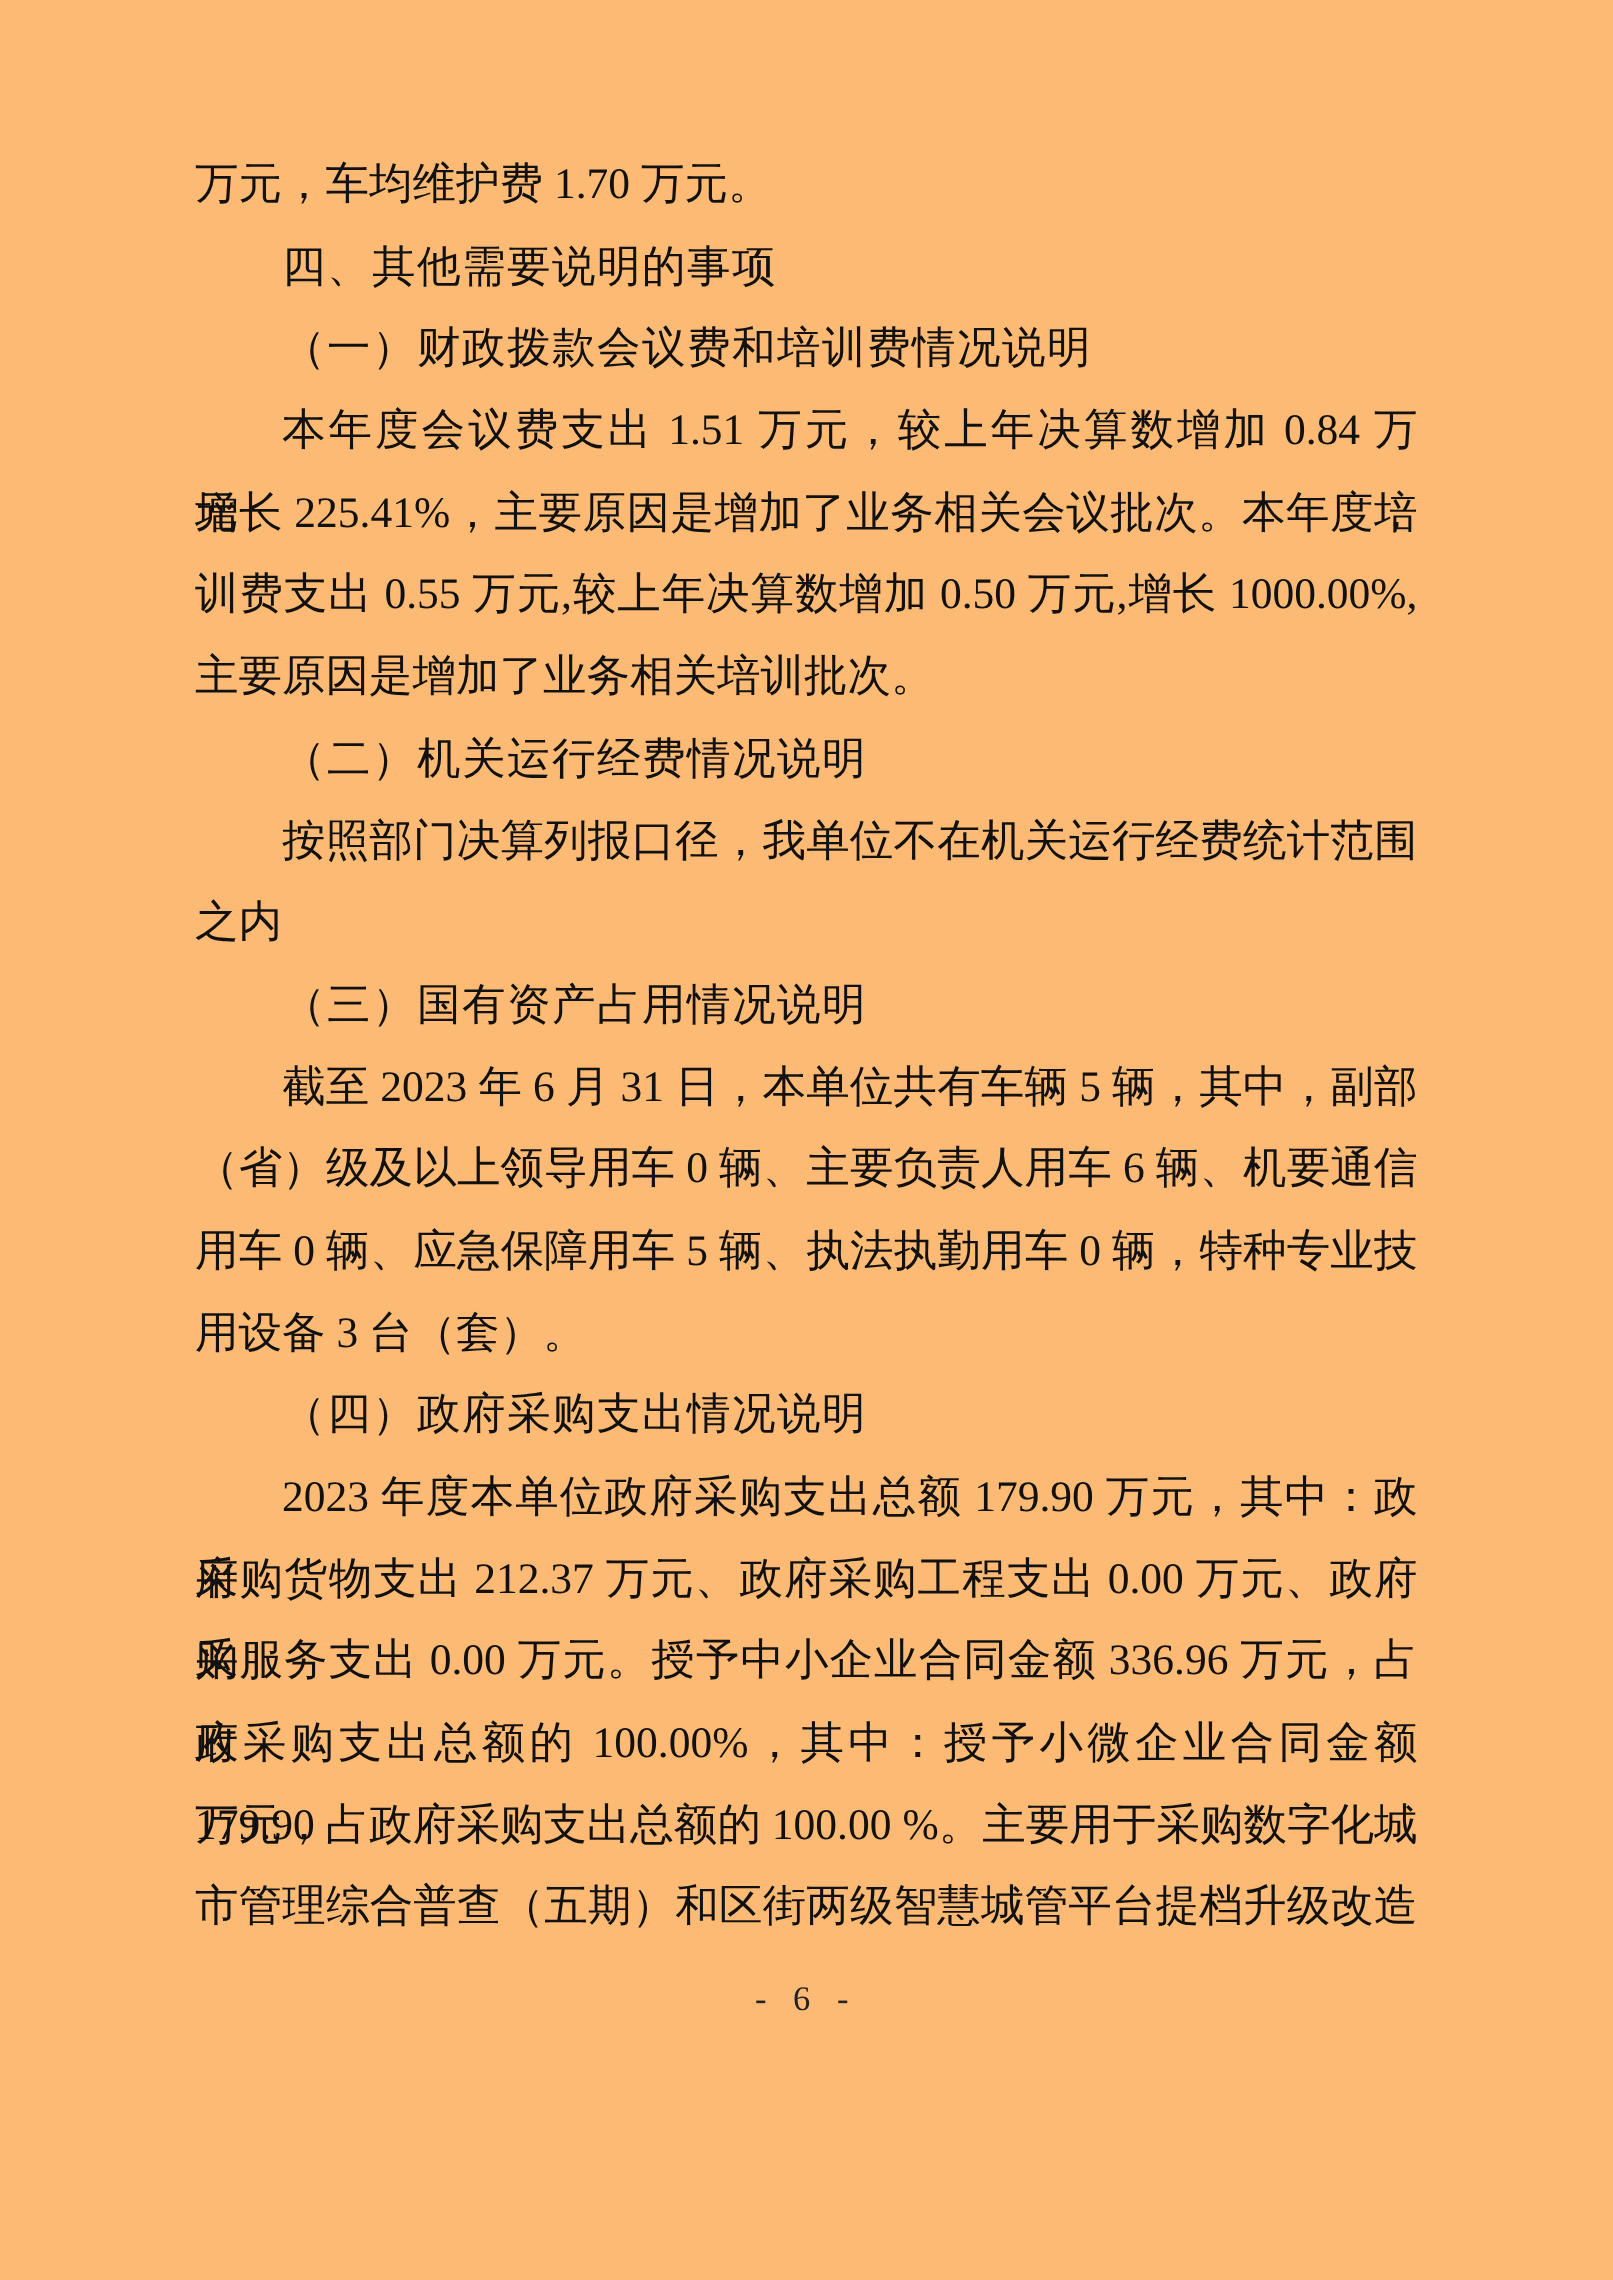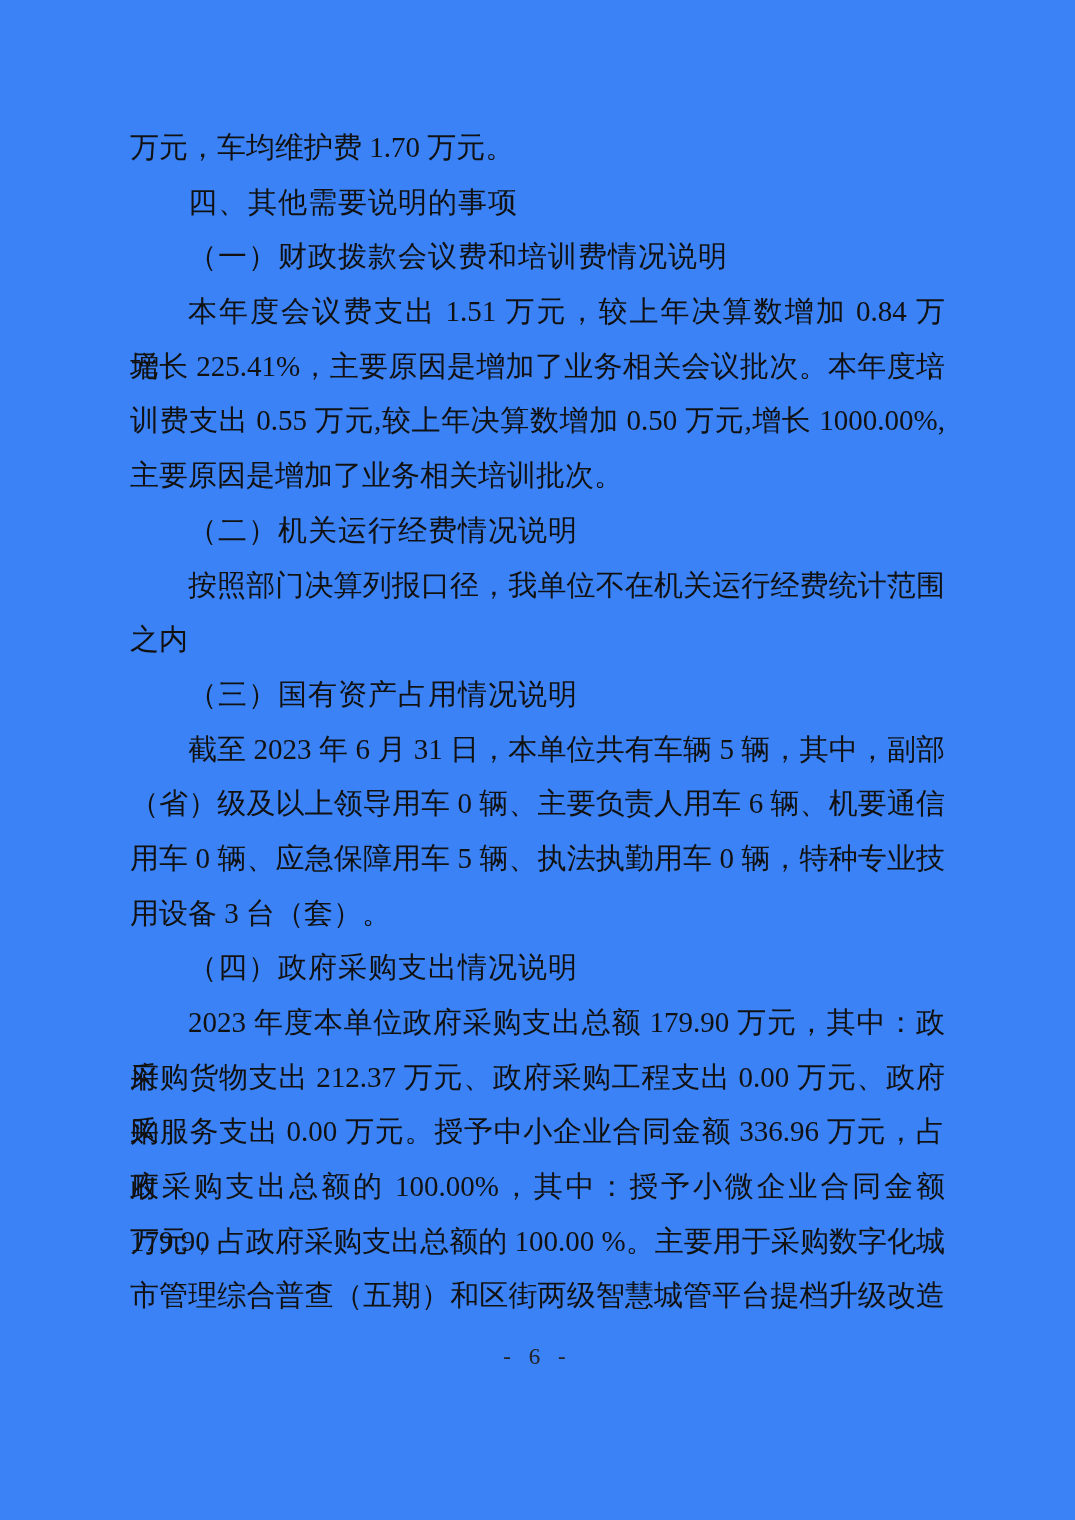--- a/index.html
+++ b/index.html
@@ -9,22 +9,22 @@
   }
   body {
     height: 1520px;
     font-family: "Liberation Serif", "DejaVu Serif", serif;
     color: #111111;
     overflow: hidden;
   }
   .page {
     width: 1075px;
     height: 1520px;
-    padding: 120px 130px 0 130px;
-    background: #3b82f6;
+    padding: 96px 130px 0 130px;
+    background: #fdba74;
     position: relative;
   }
   .line {
     font-size: 29px;
     height: 54.7px;
     line-height: 54.7px;
     text-align: left;
     white-space: pre-wrap;
   }
   

